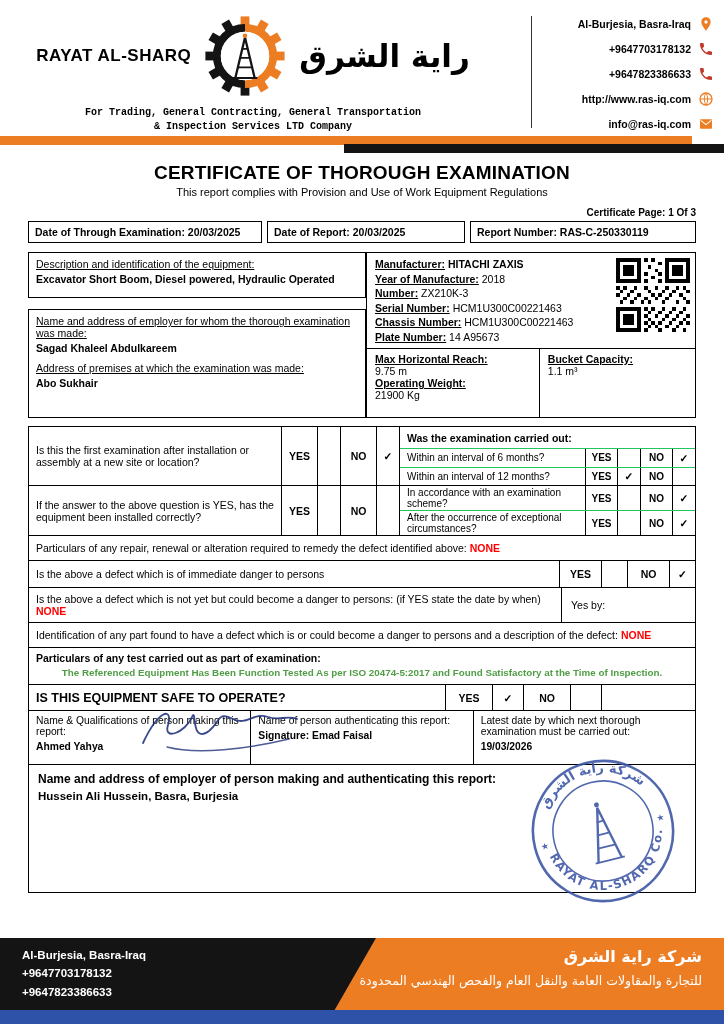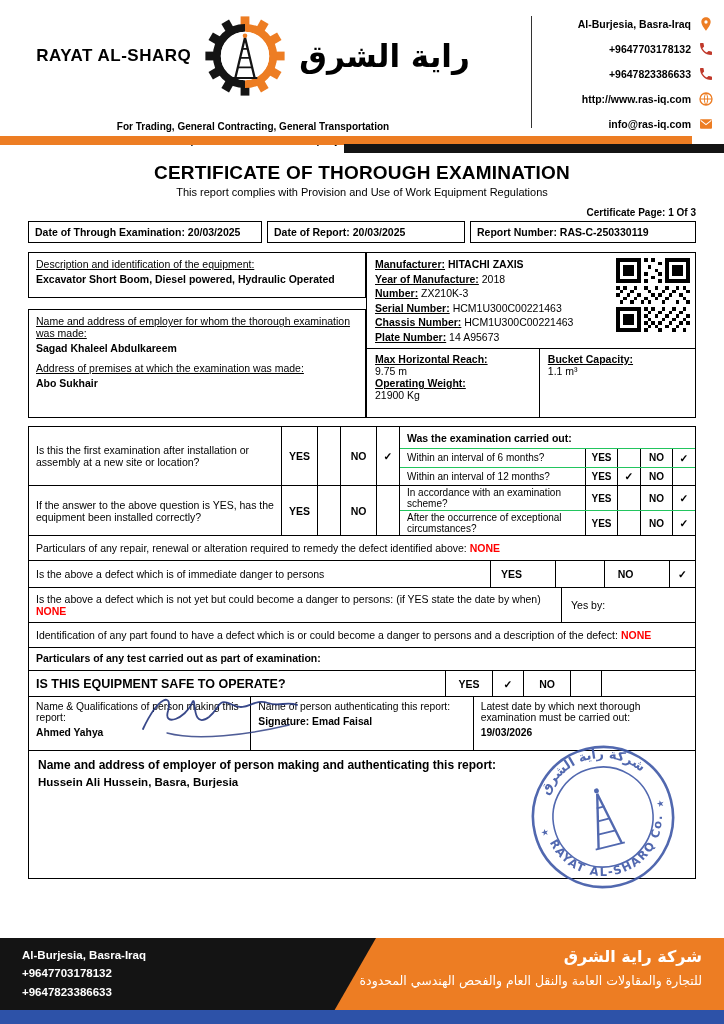--- a/index.html
+++ b/index.html
@@ -7,21 +7,21 @@
   body { width:724px; height:1024px; font-family:"Liberation Sans", sans-serif; color:#000; }
   .page { position:relative; width:724px; height:1024px; overflow:hidden; background:#fff; }
 
   
   .header { display:flex; padding:12px 6px 0 30px; height:134px; }
   .logo-block { width:446px; }
   .logo-row { display:flex; align-items:center; justify-content:center; gap:10px; }
   .company-en { font-size:17px; font-weight:bold; letter-spacing:.5px; white-space:nowrap; }
   .company-ar { font-family:"DejaVu Sans", sans-serif; font-size:31px; font-weight:bold; white-space:nowrap; }
   .gear-svg { width:88px; height:88px; flex:0 0 auto; }
-  .tagline { text-align:center; font-size:10px; font-weight:bold; line-height:1.35; margin-top:20px; }
+  .tagline { text-align:center; font-size:10px; font-weight:bold; line-height:1.35; margin-top:6px;font-family:Liberation Mono, monospace; }
   .header-divider { width:1px; background:#333; margin:4px 10px 6px auto; }
   .contacts { width:176px; display:flex; flex-direction:column; gap:9px; padding:4px 4px 0 0; }
   .contact-row { display:flex; justify-content:flex-end; align-items:center; gap:7px; font-size:10.5px; font-weight:bold; white-space:nowrap; }
   .cicon { width:16px; height:16px; flex:0 0 auto; }
 
   
   .bars { position:relative; height:18px; margin-top:2px; }
   .bar-orange { position:absolute; left:0; top:0; width:692px; height:9px; background:#ED7D23; }
   .bar-black  { position:absolute; right:0; top:8px; width:380px; height:9px; background:#141414; }
 
@@ -69,21 +69,21 @@
   .rightcol { flex:1; border-left:1px solid #000; display:flex; flex-direction:column; }
   .rrow { display:flex; flex:1; border-top:1px solid #22c55e; align-items:stretch; }
   .rrow:first-child { border-top:none; }
   .rheader { font-weight:bold; padding:2px 7px; display:flex; align-items:center; }
   .rtext { flex:1; padding:1px 7px; display:flex; align-items:center; font-size:10px; }
   .rlabel { width:32px; border-left:1px solid #000; display:flex; align-items:center; justify-content:center; font-weight:bold; font-size:10px; }
   .rbox { width:23px; border-left:1px solid #000; display:flex; align-items:center; justify-content:center; font-weight:bold; }
   .secA { min-height:58px; } .secB { min-height:50px; }
   .row-full { padding:6px 7px; }
   .red { color:#FF0000; font-weight:bold; }
-  .secD { min-height:27px;gap:23px; } .secD .dtext { flex:1; padding:5px 7px; display:flex; align-items:center; }
+  .secD { min-height:27px; } .secD .dtext { flex:1; padding:5px 7px; display:flex; align-items:center; }
   .d-acell { width:42px; border-left:1px solid #000; display:flex; align-items:center; justify-content:center; font-weight:bold; }
   .d-abox { width:26px; border-left:1px solid #000; display:flex; align-items:center; justify-content:center; font-weight:bold; }
   .secE { min-height:34px; } .secE .dtext { flex:1; padding:5px 7px; }
   .yesby { width:134px; border-left:1px solid #000; padding:5px 9px; display:flex; align-items:center; }
   .secG { padding:4px 7px 6px; }
   .test-label { font-weight:bold; }
   .test-value { color:#4F9D45; font-weight:bold; font-size:9.8px; text-align:center; margin-top:3px; }
   .secH { min-height:26px; }
   .safe-label { width:416px; padding:4px 7px; font-weight:bold; font-size:12.5px; display:flex; align-items:center; }
   .h-acell { width:47px; border-left:1px solid #000; display:flex; align-items:center; justify-content:center; font-weight:bold; }
@@ -366,20 +366,21 @@
         <div class="yesby">Yes by:</div>
       </div>
 
       <div class="sec row-full">
         <span>Identification of any part found to have a defect which is or could become a danger to persons and a description of the defect:</span>
         <span class="red">NONE</span>
       </div>
 
       <div class="sec secG">
         <div class="test-label">Particulars of any test carried out as part of examination:</div>
+        <div class="test-value">The Referenced Equipment Has Been Function Tested As per ISO 20474-5:2017 and Found Satisfactory at the Time of Inspection.</div>
       </div>
 
       <div class="sec secH flexsec">
         <div class="safe-label">IS THIS EQUIPMENT SAFE TO OPERATE?</div>
         <div class="h-acell">YES</div>
         <div class="h-abox">✓</div>
         <div class="h-acell">NO</div>
         <div class="h-abox"></div>
         <div class="h-fill"></div>
       </div>

